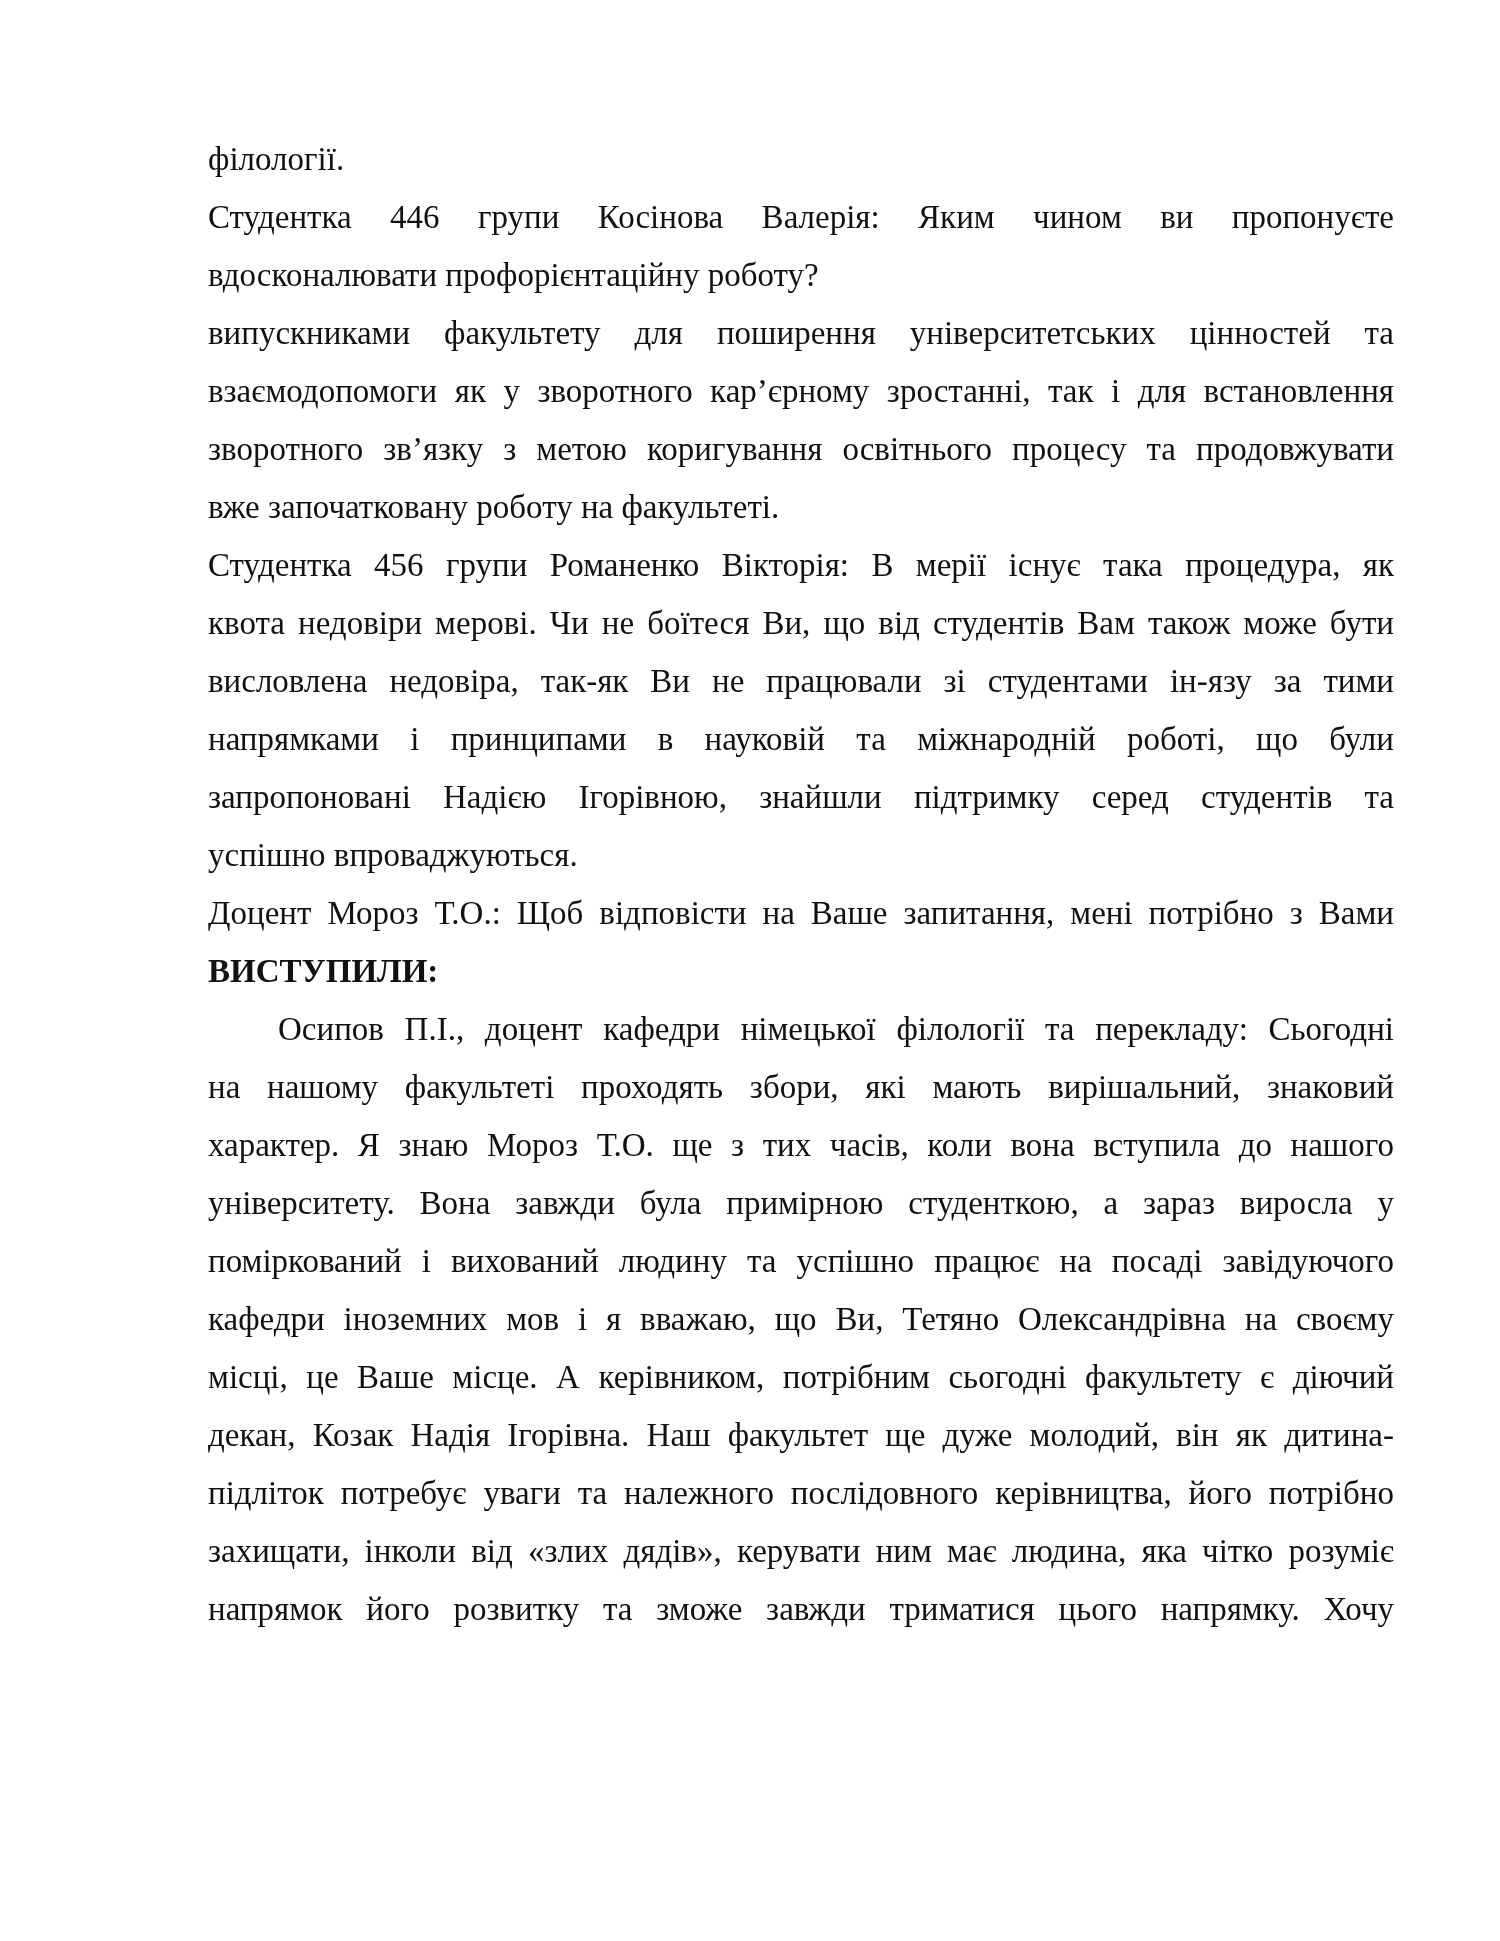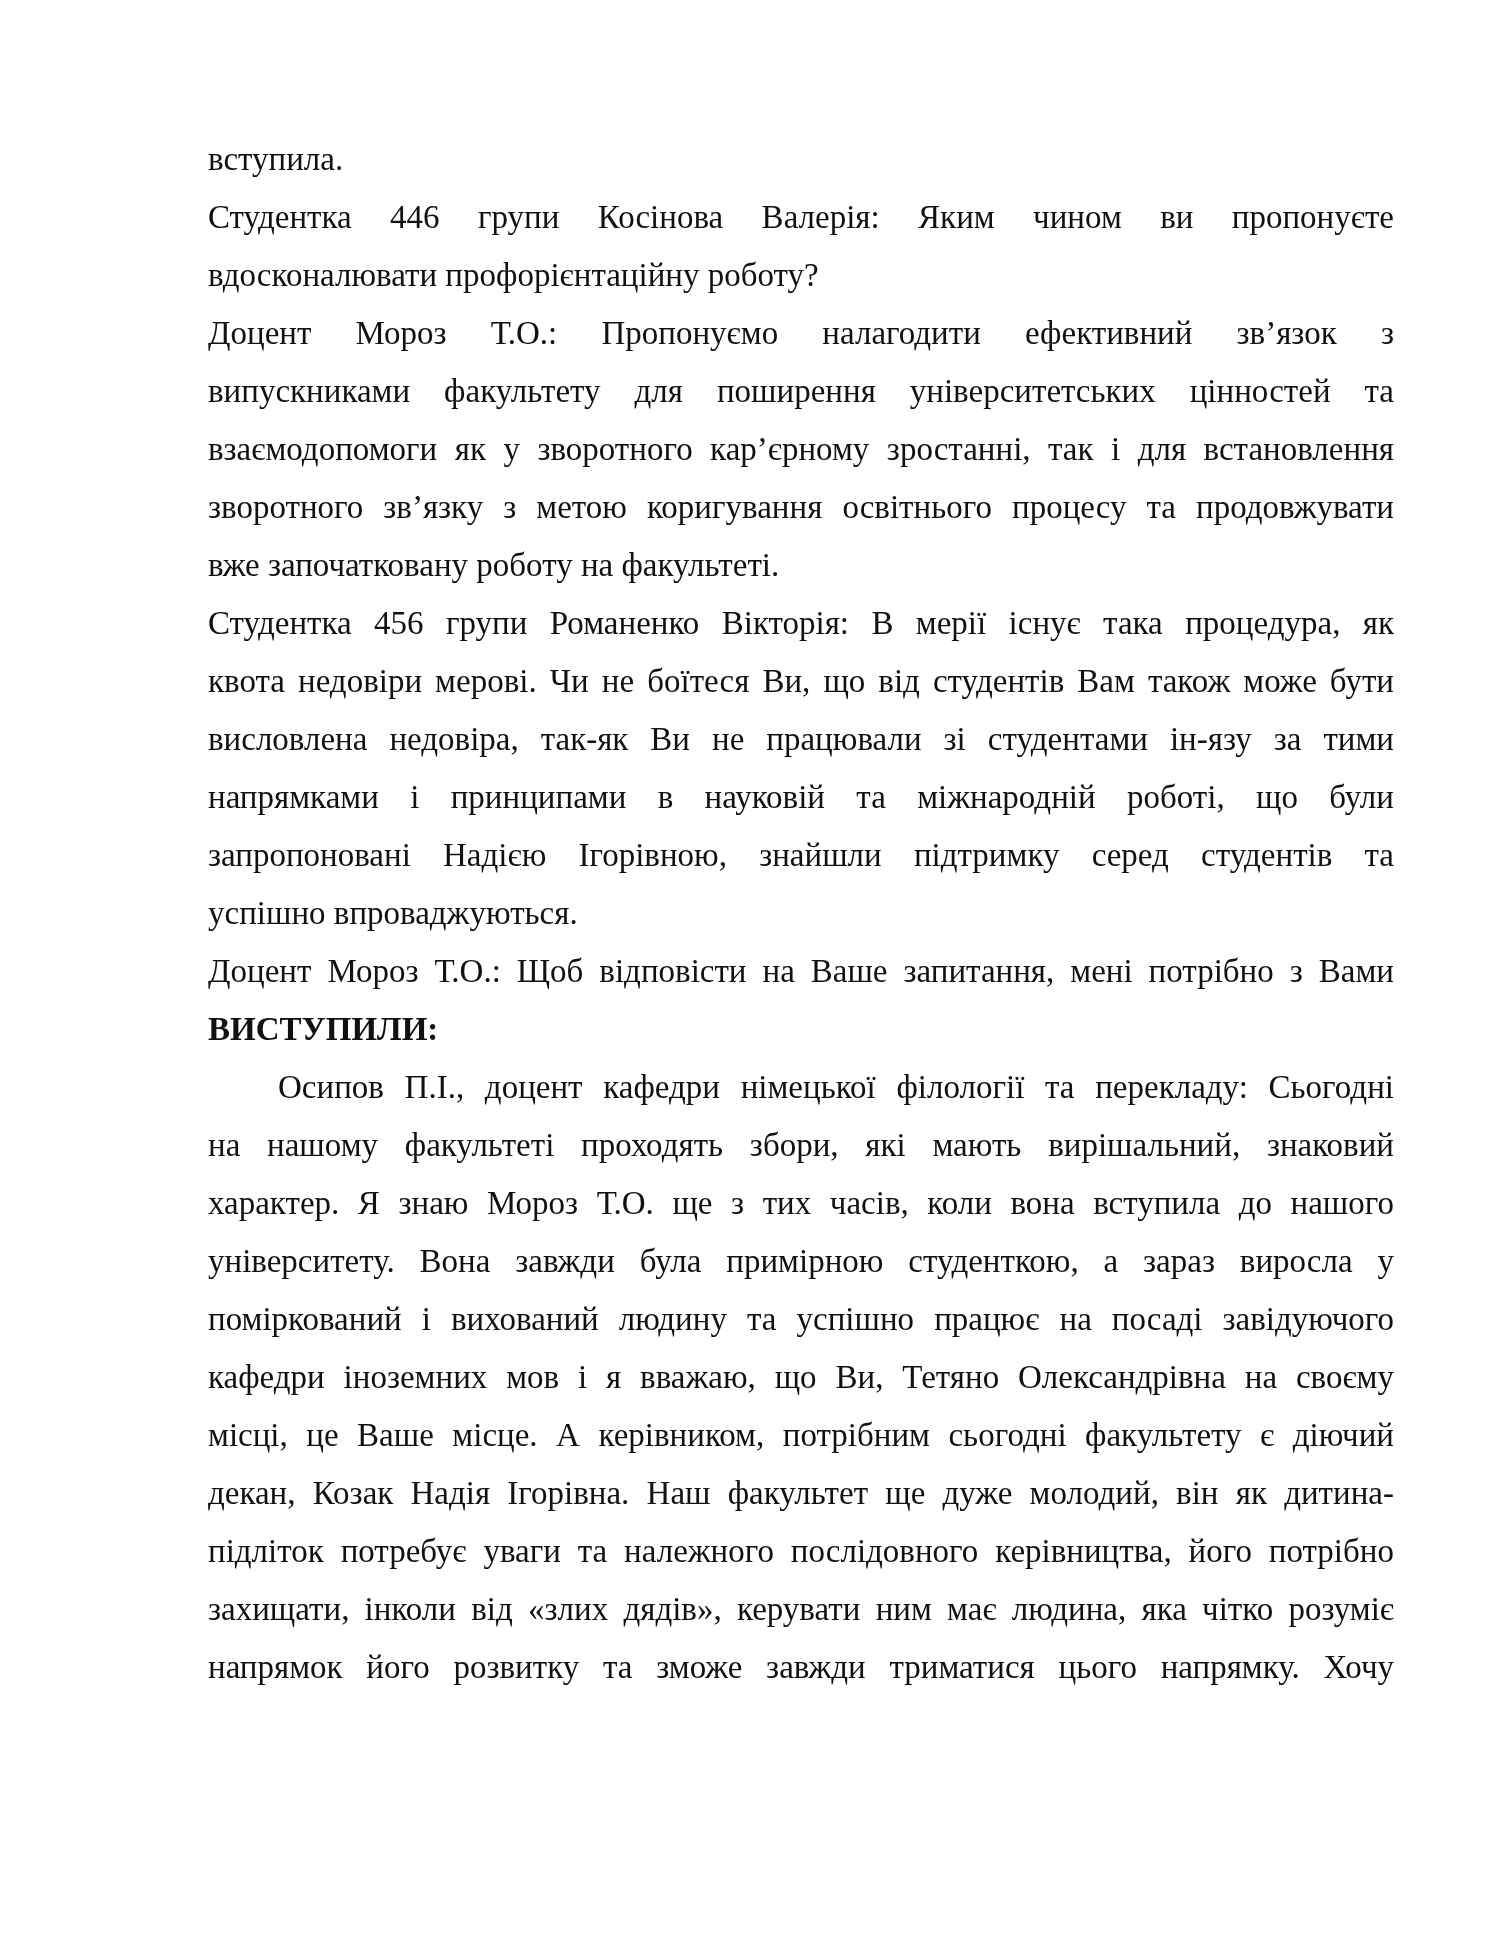--- a/index.html
+++ b/index.html
@@ -15,29 +15,28 @@
     .line.last { text-align-last: left; }
     .line.indent { padding-left: 70px; }
     .b { font-weight: normal; }
     .heading { font-weight: bold; text-align-last: left; }
   </style>
 </head>
 <body>
 
 <div class="page">
 
-  <span class="line last"><span>вступила.</span></span>
+  <span class="line last"><span>філології.</span></span>
 
   <div>
     <span class="line"><span class="b">Студентка 446 групи Косінова Валерія</span><span>:</span><span> Яким чином ви пропонуєте</span></span>
     <span class="line last"><span>вдосконалювати профорієнтаційну роботу?</span></span>
   </div>
 
   <div>
-    <span class="line"><span class="b">Доцент Мороз Т.О</span><span>.:</span><span> Пропонуємо налагодити ефективний зв’язок з</span></span>
     <span class="line"><span>випускниками факультету для поширення університетських цінностей та</span></span>
     <span class="line"><span>взаємодопомоги як у зворотного кар’єрному зростанні, так і для встановлення</span></span>
     <span class="line"><span>зворотного зв’язку з метою коригування освітнього процесу та продовжувати</span></span>
     <span class="line last"><span>вже започатковану роботу на факультеті.</span></span>
   </div>
 
   <div>
     <span class="line"><span class="b">Студентка 456 групи Романенко Вікторія:</span><span> В мерії існує така процедура, як</span></span>
     <span class="line"><span>квота недовіри мерові. Чи не боїтеся Ви, що від студентів Вам також може бути</span></span>
     <span class="line"><span>висловлена недовіра, так-як Ви не працювали зі студентами ін-язу за тими</span></span>

